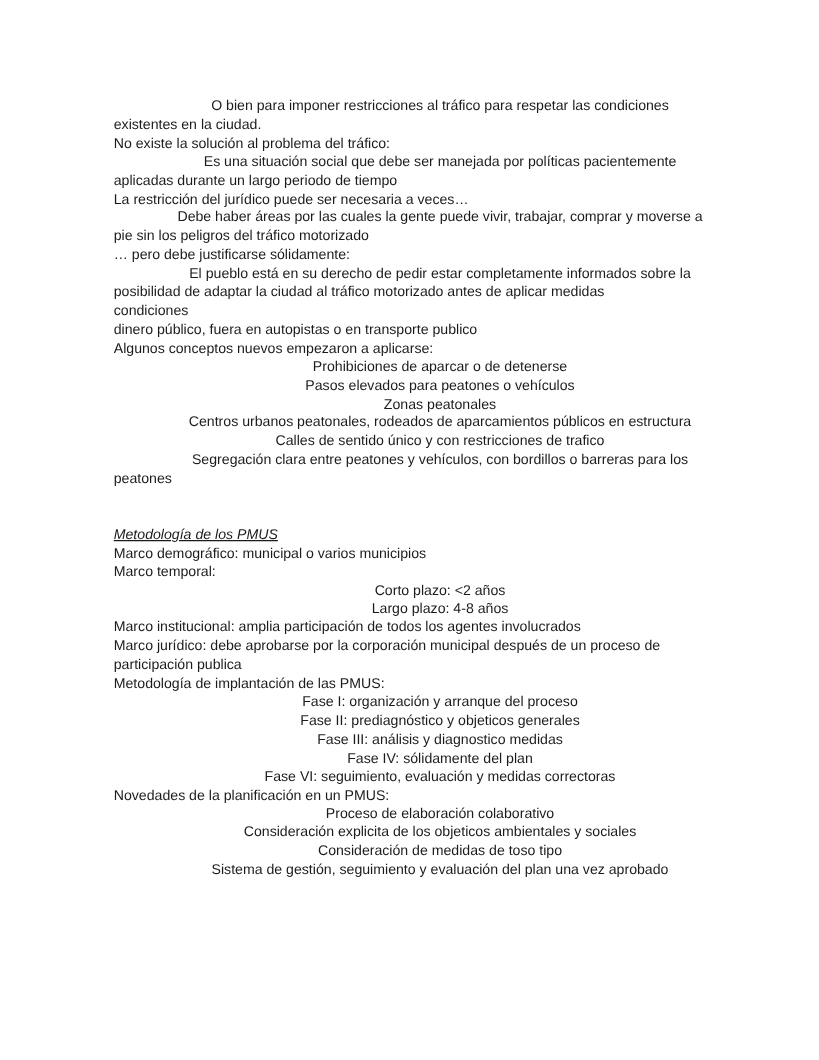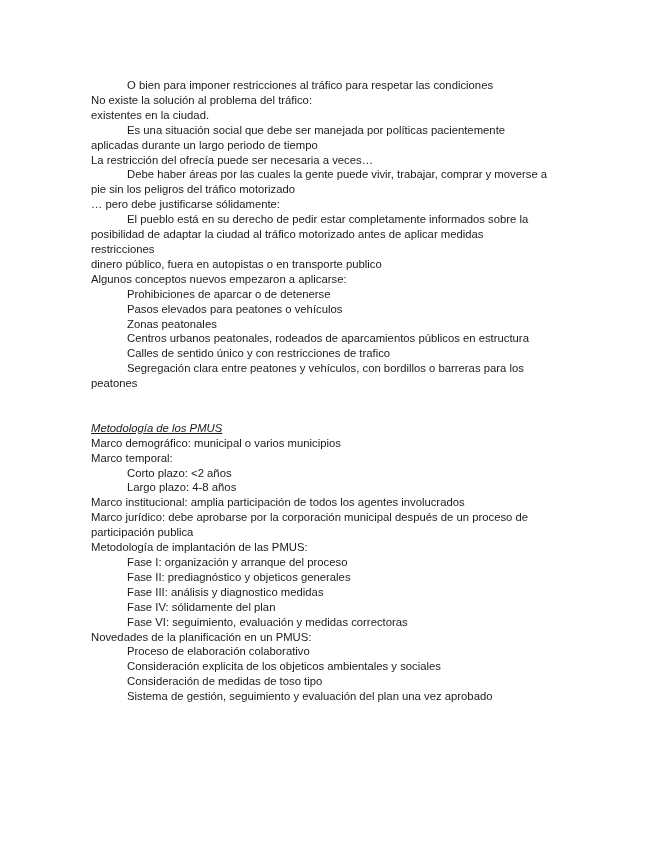--- a/index.html
+++ b/index.html
@@ -19,44 +19,44 @@
     top: 78px;
     width: 486px;
   }
   .line {
     font-size: 11.3px;
     line-height: 14.9px;
     min-height: 14.9px;
     white-space: pre;
     color: #1b1b1b;
   }
-  .line.indent-1 { padding-left: 36px; }
+  .line.indent-1 { padding-left: 36px; text-align: center; }
   .line.heading {
     font-style: italic;
     text-decoration: underline;
   }
   .line.blank { min-height: 14.9px; }
 </style>
 </head>
 <body>
 
 <div class="page">
   <div class="content">
       <div class="line normal indent-1">O bien para imponer restricciones al tráfico para respetar las condiciones</div>
+      <div class="line normal">existentes en la ciudad.</div>
       <div class="line normal">No existe la solución al problema del tráfico:</div>
-      <div class="line normal">existentes en la ciudad.</div>
       <div class="line normal indent-1">Es una situación social que debe ser manejada por políticas pacientemente</div>
       <div class="line normal">aplicadas durante un largo periodo de tiempo</div>
-      <div class="line normal">La restricción del ofrecía puede ser necesaria a veces…</div>
+      <div class="line normal">La restricción del jurídico puede ser necesaria a veces…</div>
       <div class="line normal indent-1">Debe haber áreas por las cuales la gente puede vivir, trabajar, comprar y moverse a</div>
       <div class="line normal">pie sin los peligros del tráfico motorizado</div>
       <div class="line normal">… pero debe justificarse sólidamente:</div>
       <div class="line normal indent-1">El pueblo está en su derecho de pedir estar completamente informados sobre la</div>
       <div class="line normal">posibilidad de adaptar la ciudad al tráfico motorizado antes de aplicar medidas</div>
-      <div class="line normal">restricciones</div>
+      <div class="line normal">condiciones</div>
       <div class="line normal">dinero público, fuera en autopistas o en transporte publico</div>
       <div class="line normal">Algunos conceptos nuevos empezaron a aplicarse:</div>
       <div class="line normal indent-1">Prohibiciones de aparcar o de detenerse</div>
       <div class="line normal indent-1">Pasos elevados para peatones o vehículos</div>
       <div class="line normal indent-1">Zonas peatonales</div>
       <div class="line normal indent-1">Centros urbanos peatonales, rodeados de aparcamientos públicos en estructura</div>
       <div class="line normal indent-1">Calles de sentido único y con restricciones de trafico</div>
       <div class="line normal indent-1">Segregación clara entre peatones y vehículos, con bordillos o barreras para los</div>
       <div class="line normal">peatones</div>
       <div class="line blank"></div>

